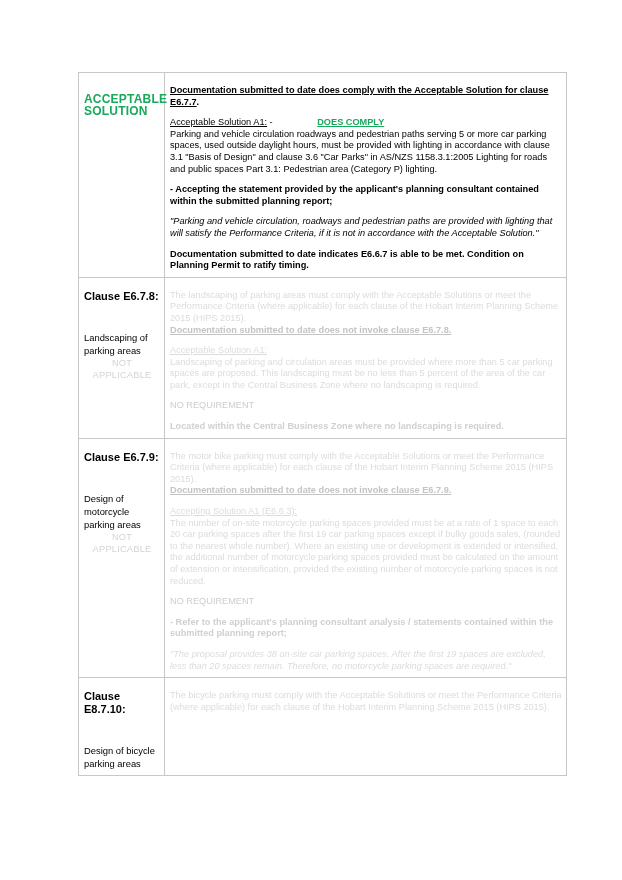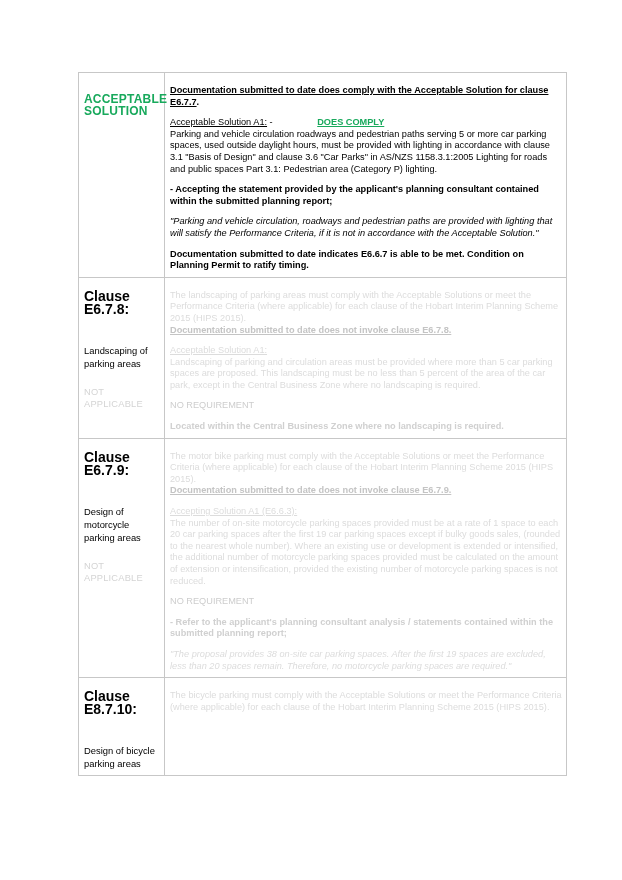--- a/index.html
+++ b/index.html
@@ -50,38 +50,37 @@
     font-weight: bold;
     font-size: 12px;
     line-height: 12px;
     letter-spacing: .2px;
     padding-top: 8px;
   }
 
   .lbl-clause {
     font-weight: bold;
     color: #000;
-    font-size: 14px;
+    font-size: 11px;
     line-height: 13px;
   }
   .lbl-clause-sub {
     font-weight: normal;
     color: #000;
     font-size: 9.4px;
     line-height: 13px;
     margin-top: 28px;
   }
 
   .lbl-status-grey {
     color: #d4d4d4;
-    text-align: left;
+    text-align: center;
     font-size: 9.3px;
     line-height: 12px;
     letter-spacing: .2px;
-    margin-top: 16px;
   }
 
   
   .body-cell p { margin: 0; }
   .gap { height: 9px; }
 
   .t-bold-u {
     font-weight: bold;
     text-decoration: underline;
   }

